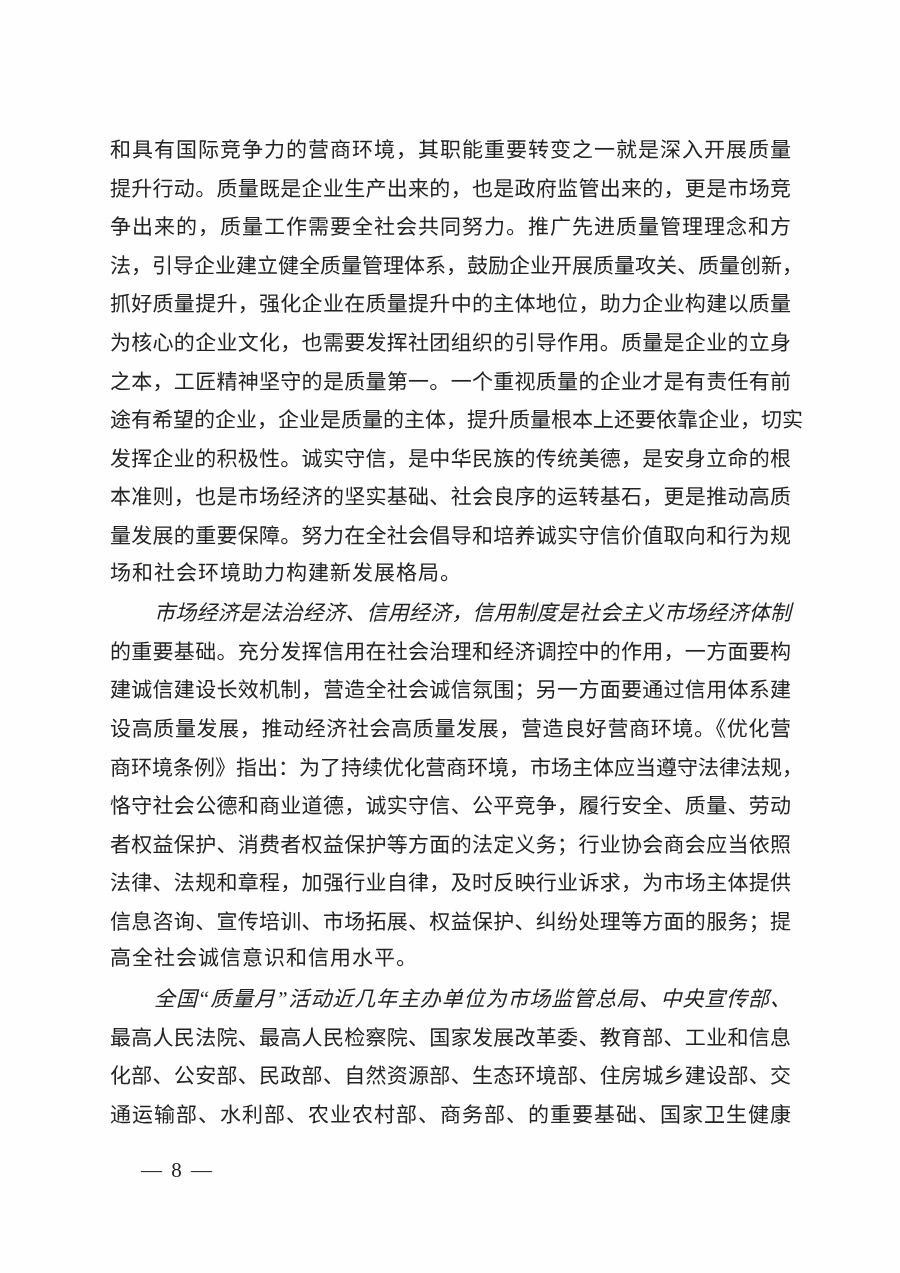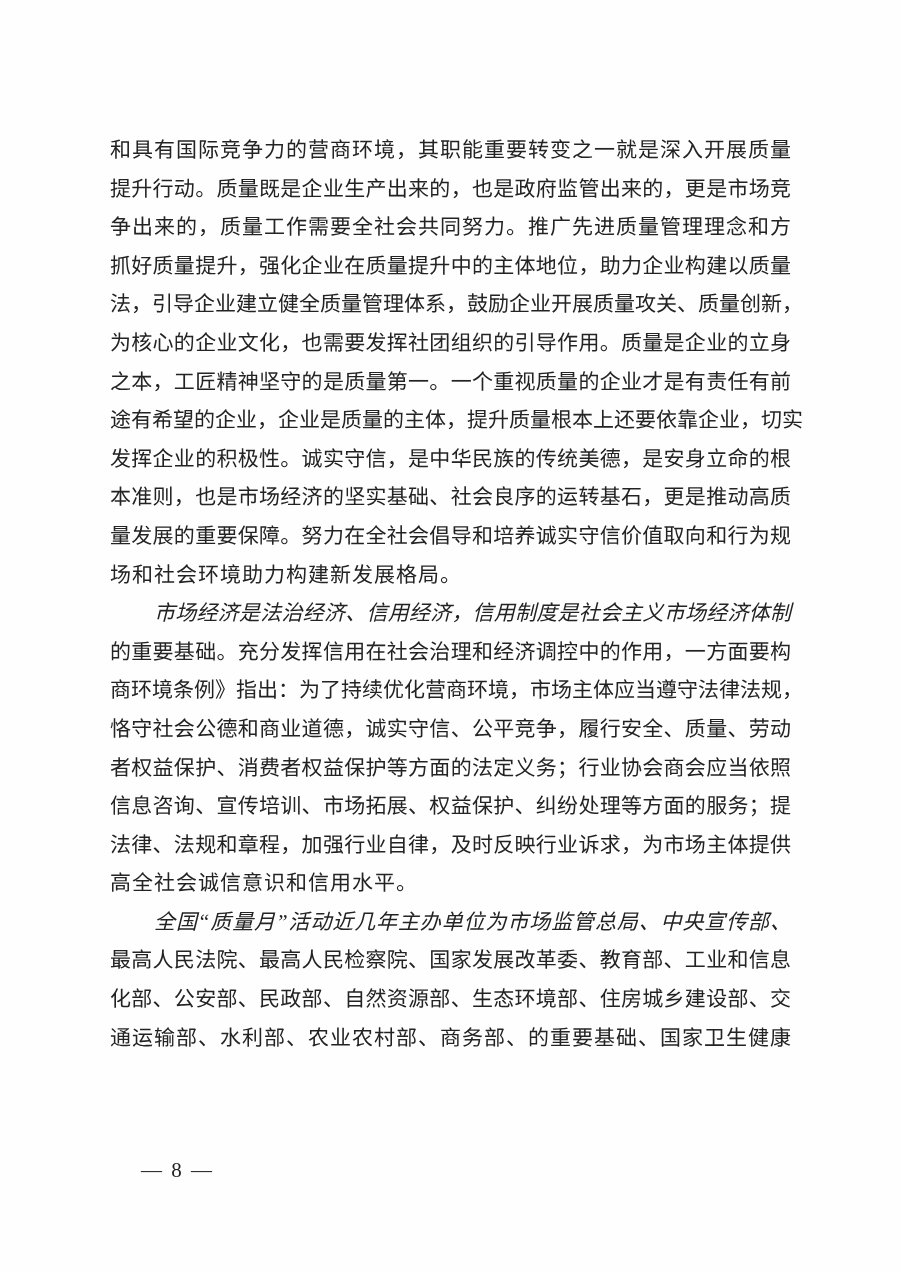--- a/index.html
+++ b/index.html
@@ -38,20 +38,21 @@
   }
   .line.fill {
     text-align: justify;
     text-align-last: justify;
     -moz-text-align-last: justify;
   }
   .line.end {
     text-align: center;
     text-align-last: left;
     letter-spacing: 1px;
+    font-family: Liberation Mono, monospace;
   }
   .line.indent {
     text-indent: 44px;
     font-style: italic;
   }
   .footer {
     position: absolute;
     left: 141px;
     top: 1153px;
     font-size: 21px;
@@ -64,39 +65,41 @@
 <body>
 
 <div class="page">
 
   <div class="text-block">
 
     <div class="para">
       <div class="line fill">和具有国际竞争力的营商环境，其职能重要转变之一就是深入开展质量</div>
       <div class="line fill">提升行动。质量既是企业生产出来的，也是政府监管出来的，更是市场竞</div>
       <div class="line fill">争出来的，质量工作需要全社会共同努力。推广先进质量管理理念和方</div>
+      <div class="line fill">法，引导企业建立健全质量管理体系，鼓励企业开展质量攻关、质量创新，</div>
       <div class="line fill">抓好质量提升，强化企业在质量提升中的主体地位，助力企业构建以质量</div>
-      <div class="line fill">法，引导企业建立健全质量管理体系，鼓励企业开展质量攻关、质量创新，</div>
       <div class="line fill">为核心的企业文化，也需要发挥社团组织的引导作用。质量是企业的立身</div>
       <div class="line fill">之本，工匠精神坚守的是质量第一。一个重视质量的企业才是有责任有前</div>
       <div class="line fill">途有希望的企业，企业是质量的主体，提升质量根本上还要依靠企业，切实</div>
       <div class="line fill">发挥企业的积极性。诚实守信，是中华民族的传统美德，是安身立命的根</div>
       <div class="line fill">本准则，也是市场经济的坚实基础、社会良序的运转基石，更是推动高质</div>
       <div class="line fill">量发展的重要保障。努力在全社会倡导和培养诚实守信价值取向和行为规</div>
       <div class="line end">场和社会环境助力构建新发展格局。</div>
     </div>
 
     <div class="para">
       <div class="line fill indent">市场经济是法治经济、信用经济，信用制度是社会主义市场经济体制</div>
       <div class="line fill">的重要基础。充分发挥信用在社会治理和经济调控中的作用，一方面要构</div>
+      <div class="line fill">建诚信建设长效机制，营造全社会诚信氛围；另一方面要通过信用体系建</div>
+      <div class="line fill">设高质量发展，推动经济社会高质量发展，营造良好营商环境。《优化营</div>
       <div class="line fill">商环境条例》指出：为了持续优化营商环境，市场主体应当遵守法律法规，</div>
       <div class="line fill">恪守社会公德和商业道德，诚实守信、公平竞争，履行安全、质量、劳动</div>
       <div class="line fill">者权益保护、消费者权益保护等方面的法定义务；行业协会商会应当依照</div>
+      <div class="line fill">法律、法规和章程，加强行业自律，及时反映行业诉求，为市场主体提供</div>
       <div class="line fill">信息咨询、宣传培训、市场拓展、权益保护、纠纷处理等方面的服务；提</div>
-      <div class="line fill">法律、法规和章程，加强行业自律，及时反映行业诉求，为市场主体提供</div>
       <div class="line end">高全社会诚信意识和信用水平。</div>
     </div>
 
     <div class="para">
       <div class="line fill indent">全国“质量月”活动近几年主办单位为市场监管总局、中央宣传部、</div>
       <div class="line fill">最高人民法院、最高人民检察院、国家发展改革委、教育部、工业和信息</div>
       <div class="line fill">化部、公安部、民政部、自然资源部、生态环境部、住房城乡建设部、交</div>
       <div class="line fill">通运输部、水利部、农业农村部、商务部、的重要基础、国家卫生健康</div>
     </div>
 

